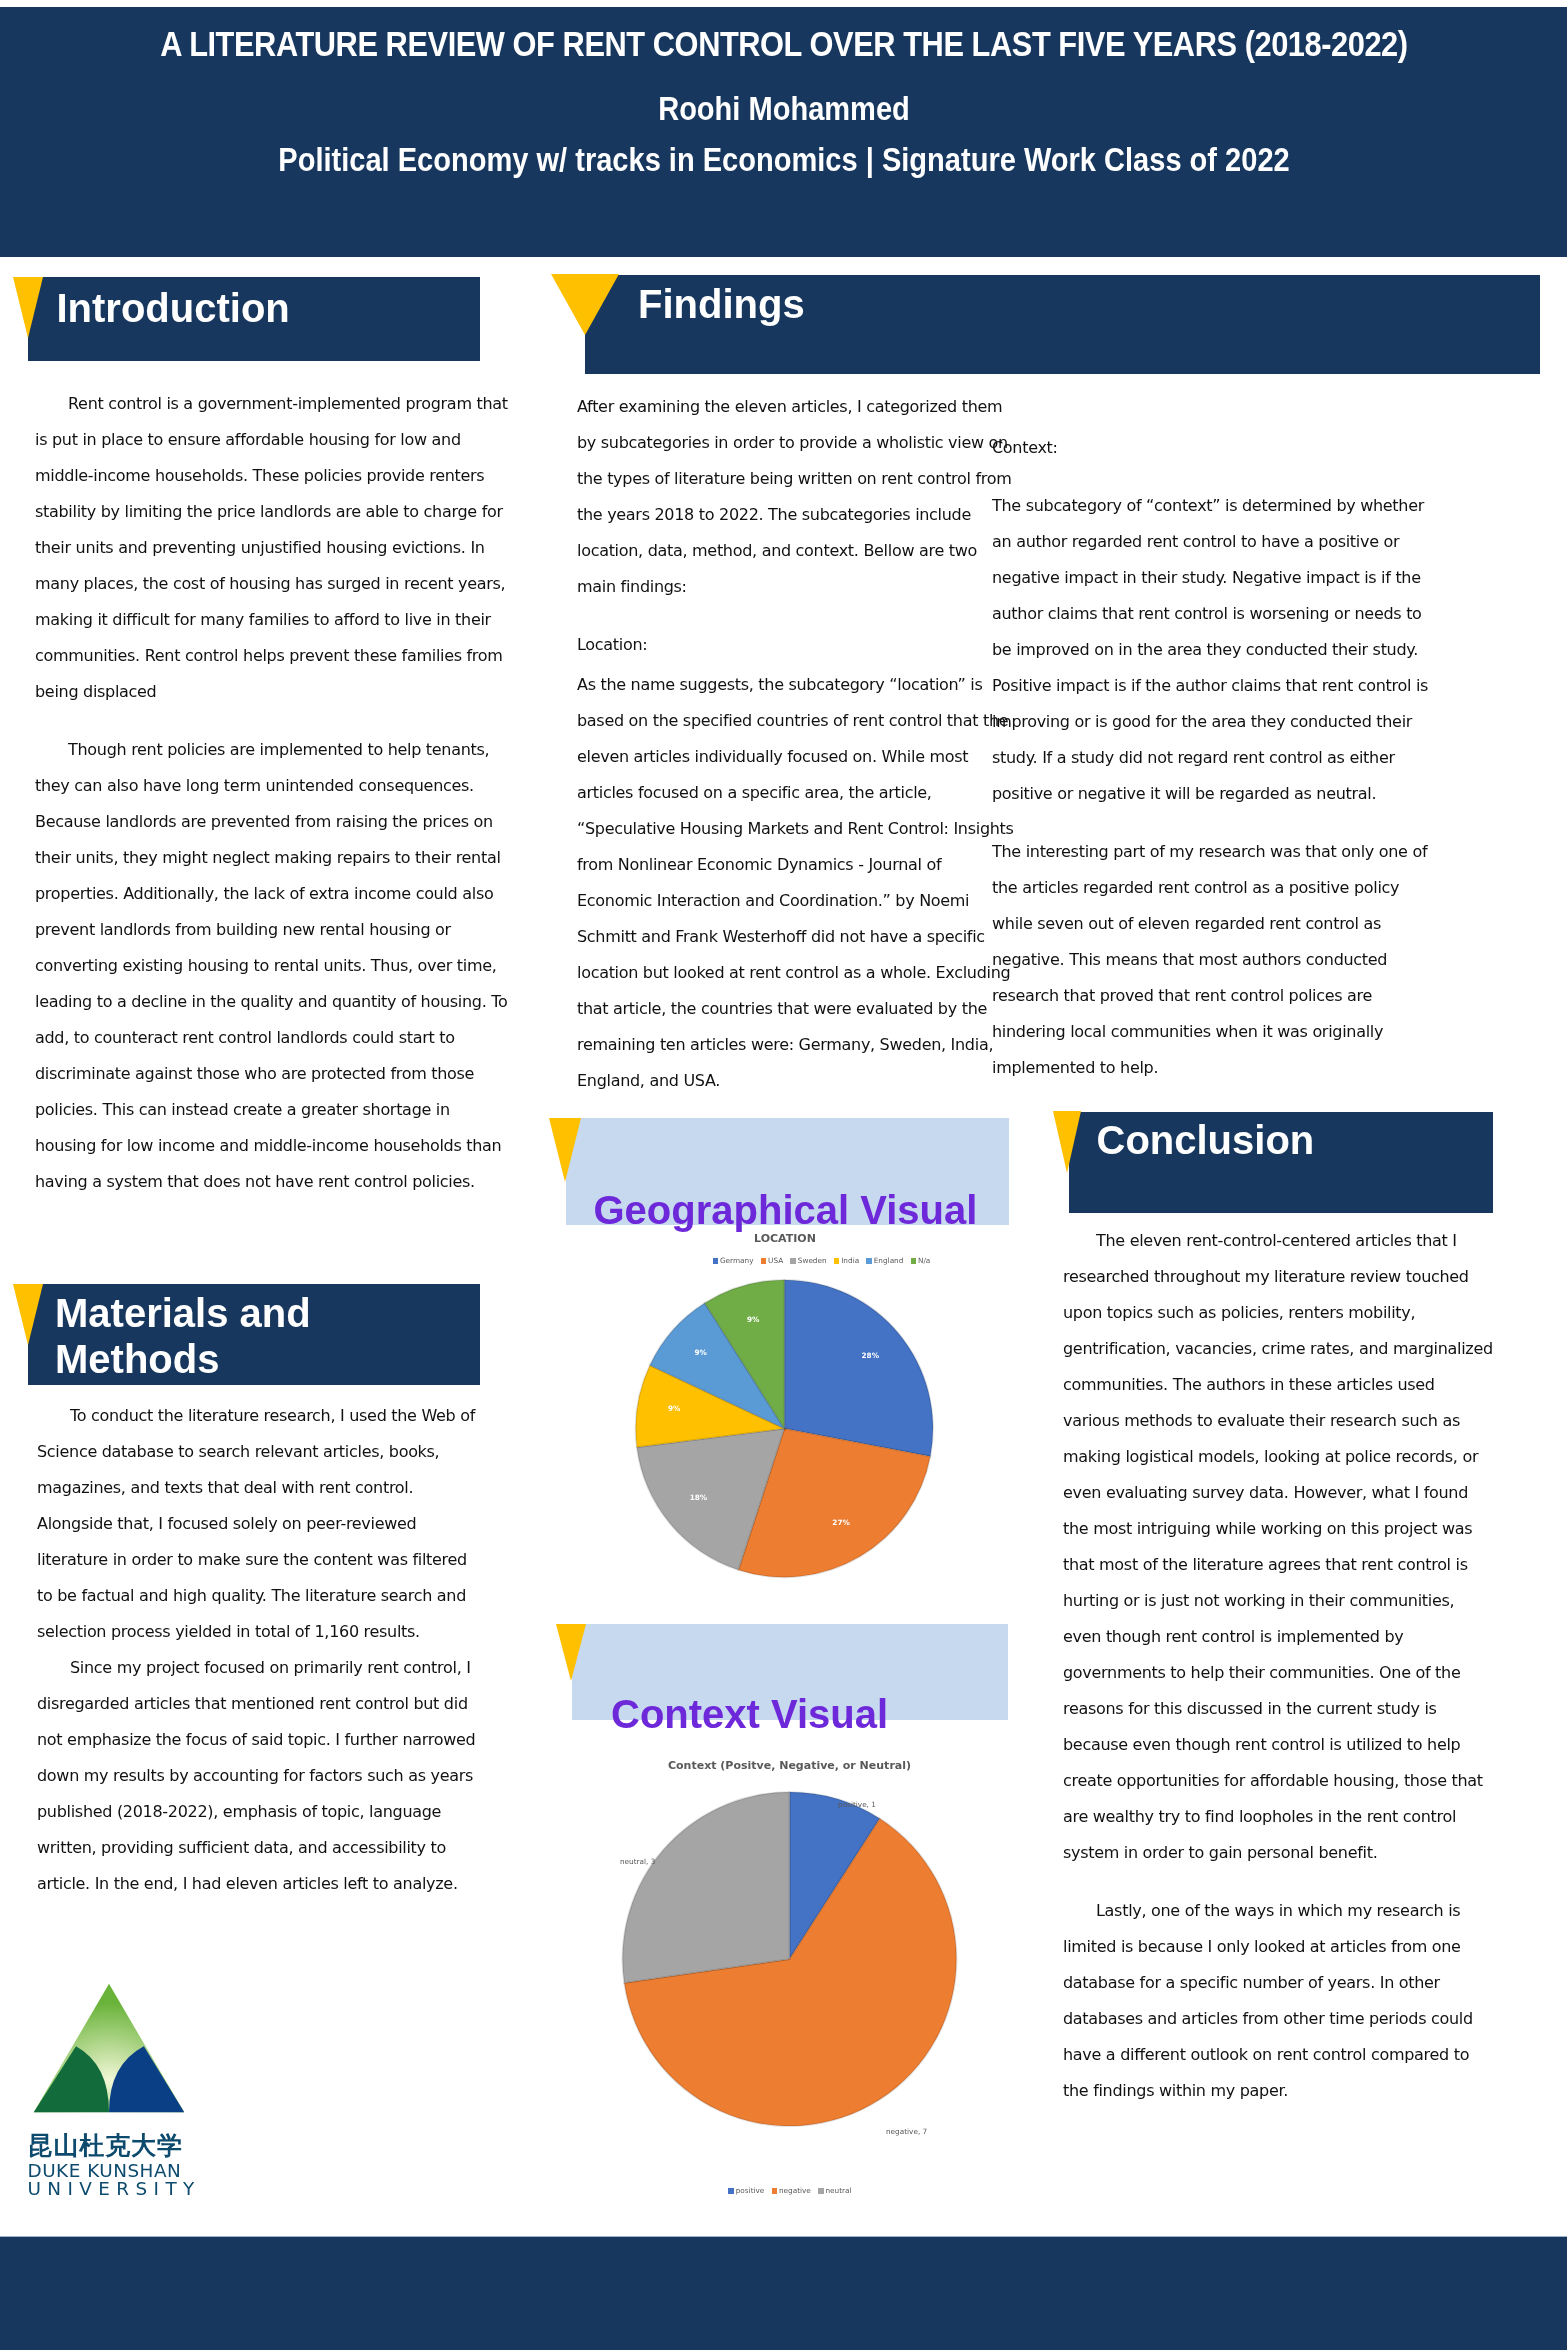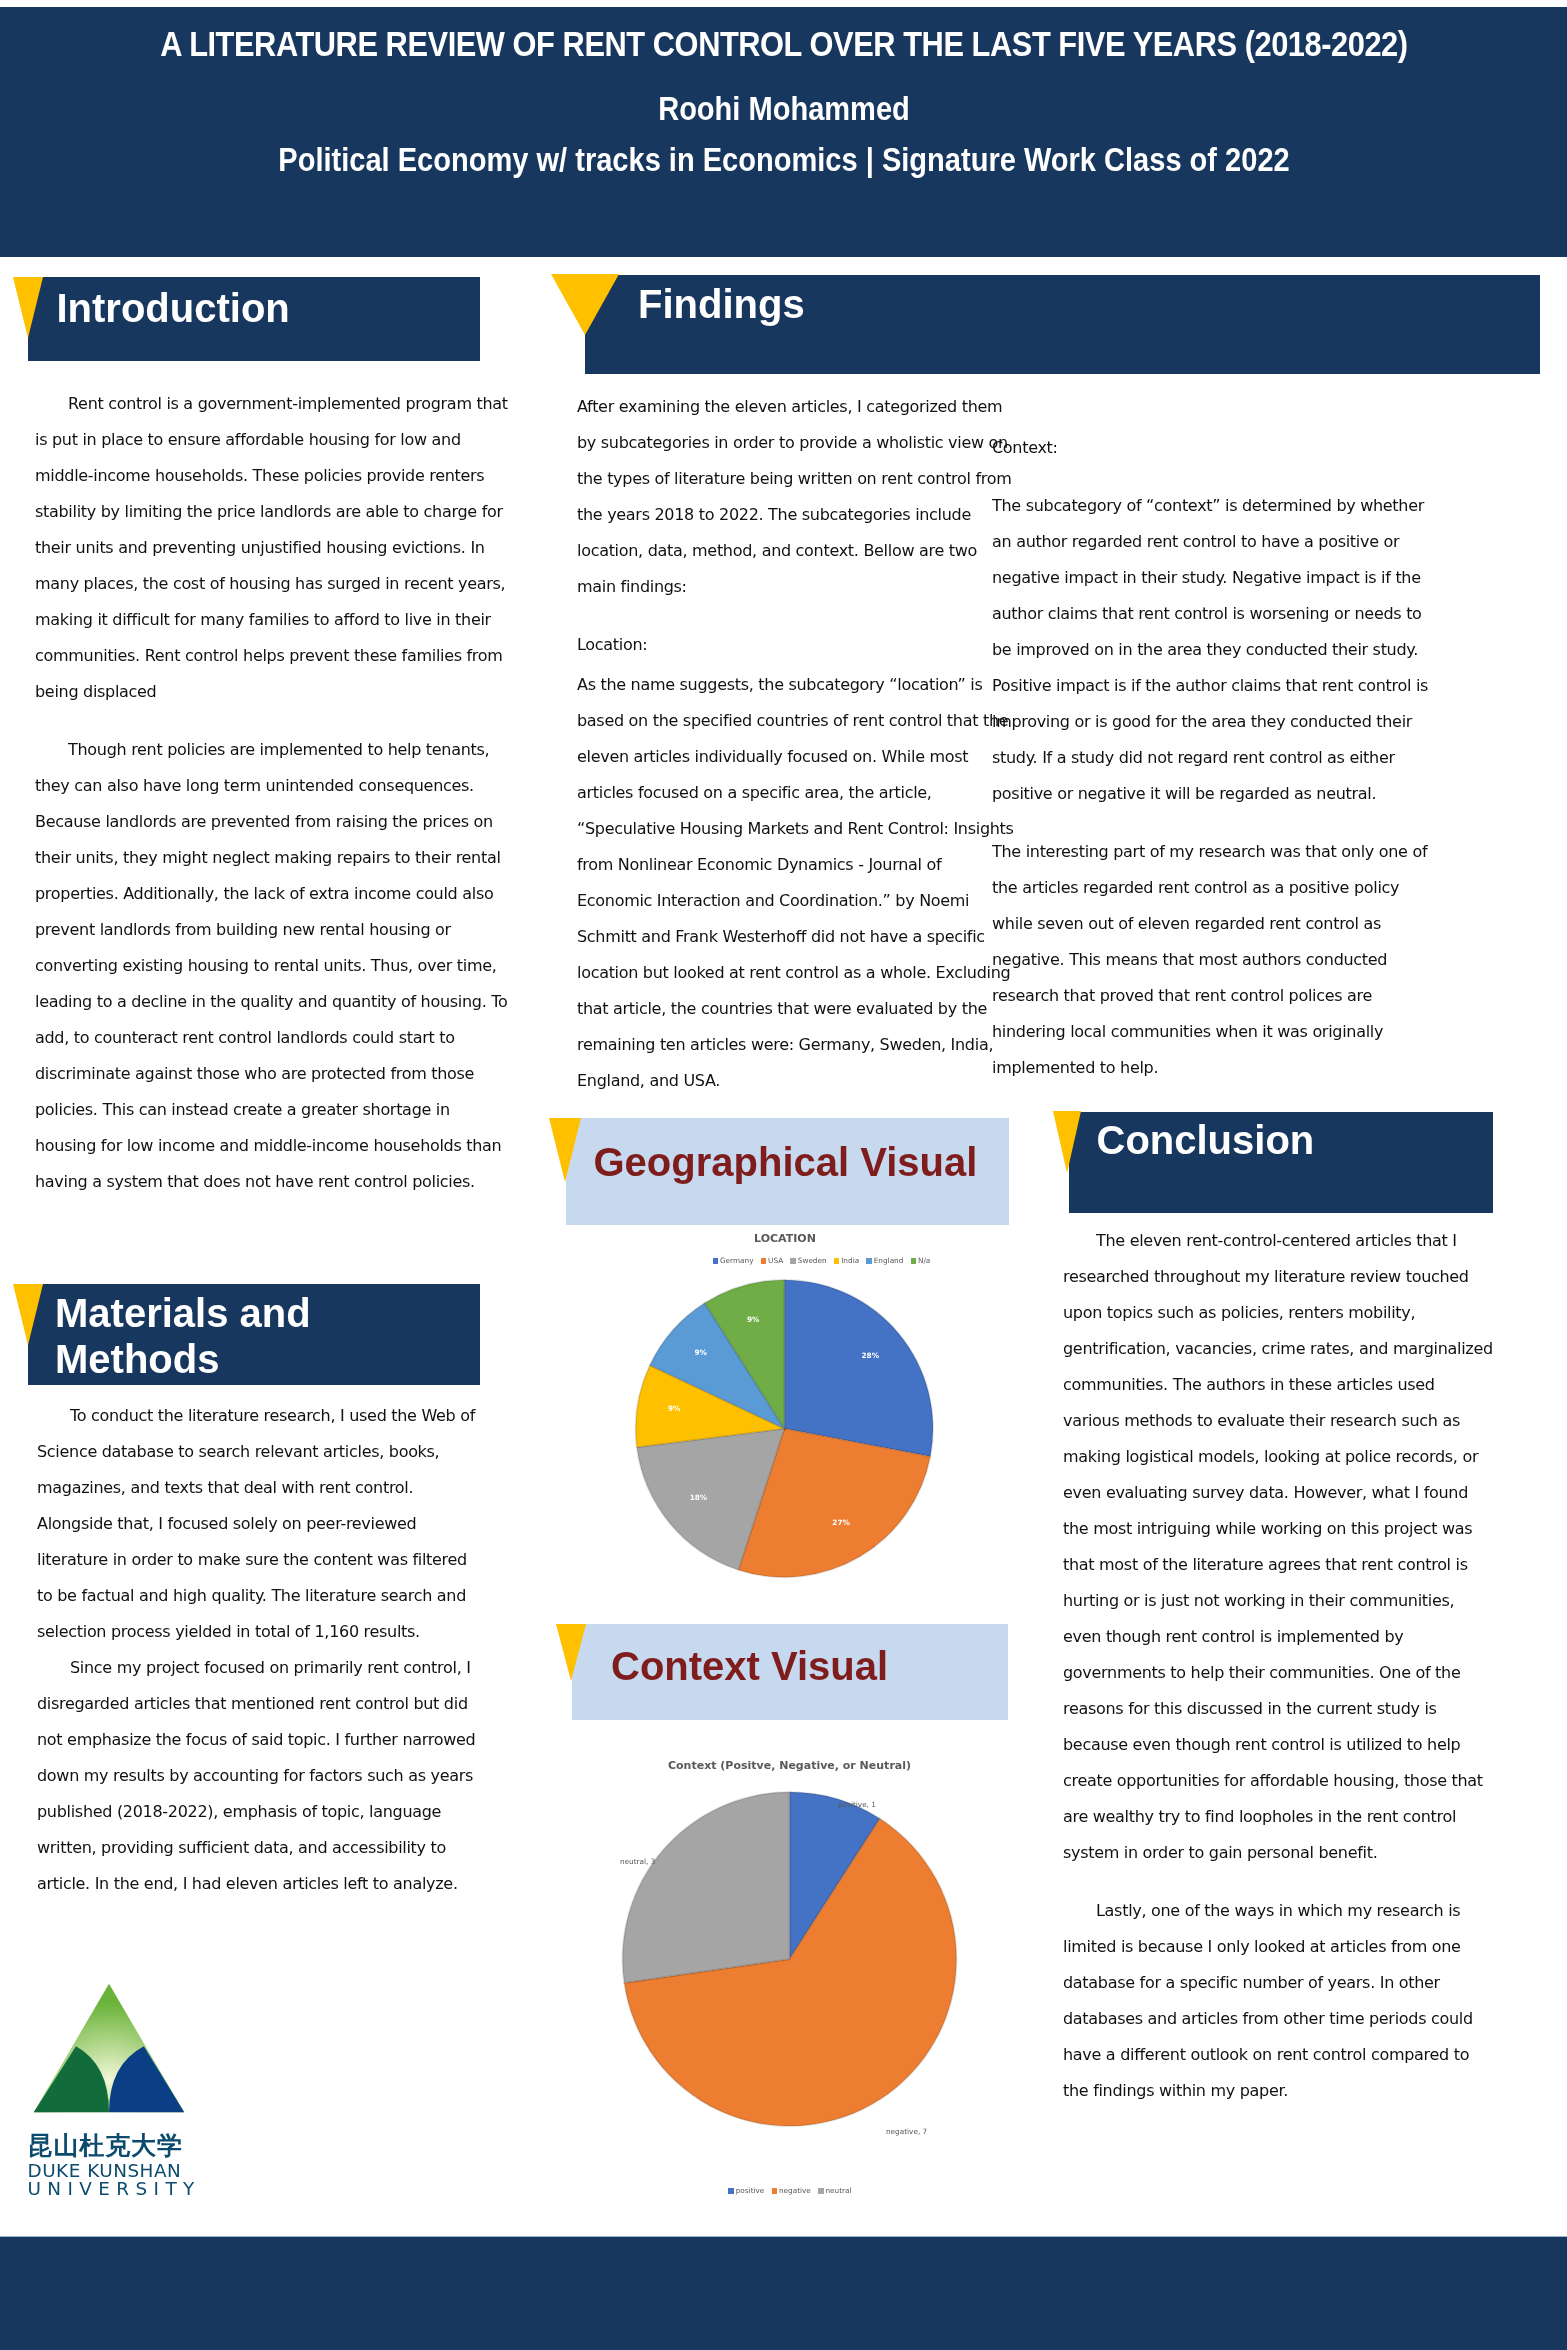--- a/index.html
+++ b/index.html
@@ -6,21 +6,21 @@
   body{width:1568px;height:2351px;position:relative;background:#ffffff;overflow:hidden;font-family:"Liberation Sans",sans-serif;}
   .abs{position:absolute;}
   .header{left:0;top:0;width:1568px;height:250px;background:#17375e;color:#fff;text-align:center;margin-top:7px;}
   .header .t1{position:absolute;left:0;right:0;top:16.5px;font-size:35px;font-weight:bold;transform:scaleX(0.88);letter-spacing:-0.5px;}
   .header .t2{position:absolute;left:0;right:0;top:83px;font-size:33px;font-weight:bold;transform:scaleX(0.88);}
   .header .t3{position:absolute;left:0;right:0;top:134px;font-size:33px;font-weight:bold;transform:scaleX(0.88);}
   .footer{left:0;top:2236px;width:1568px;height:115px;background:#17375e;border-top:1.8px solid #9db3cc;}
   .sec-box{position:absolute;background:#17375e;}
   .sec-box.light{background:#c6d9ef;}
   .sec-title{position:absolute;color:#ffffff;font-weight:bold;font-family:"Liberation Sans",sans-serif;}
-  .sec-box.light .sec-title{color:#7f1d1d;}
+  .sec-box.light .sec-title{color:#6d28d9;margin-top:48px;}
   .tri{position:absolute;width:0;height:0;border-style:solid;}
   .body-text{position:absolute;font-family:"DejaVu Sans",sans-serif;font-size:16px;line-height:36px;color:#111;letter-spacing:-0.3px;}
   .body-text p{margin:0;}
   .indent{text-indent:33px;}
   .gap{height:22px;}
   .chart-title{position:absolute;font-family:"DejaVu Sans",sans-serif;color:#595959;font-weight:bold;text-align:center;}
   .legend{position:absolute;font-family:"DejaVu Sans",sans-serif;font-size:7.3px;color:#595959;display:flex;gap:7.3px;justify-content:center;align-items:center;}
   .legend .sw{display:inline-block;width:5.5px;height:5.5px;margin-right:1.8px;vertical-align:middle;}
   .lbl{position:absolute;font-family:"DejaVu Sans",sans-serif;font-size:7.3px;color:#595959;}
   .logo-text{position:absolute;color:#0c4a6e;font-family:"DejaVu Sans",sans-serif;}

